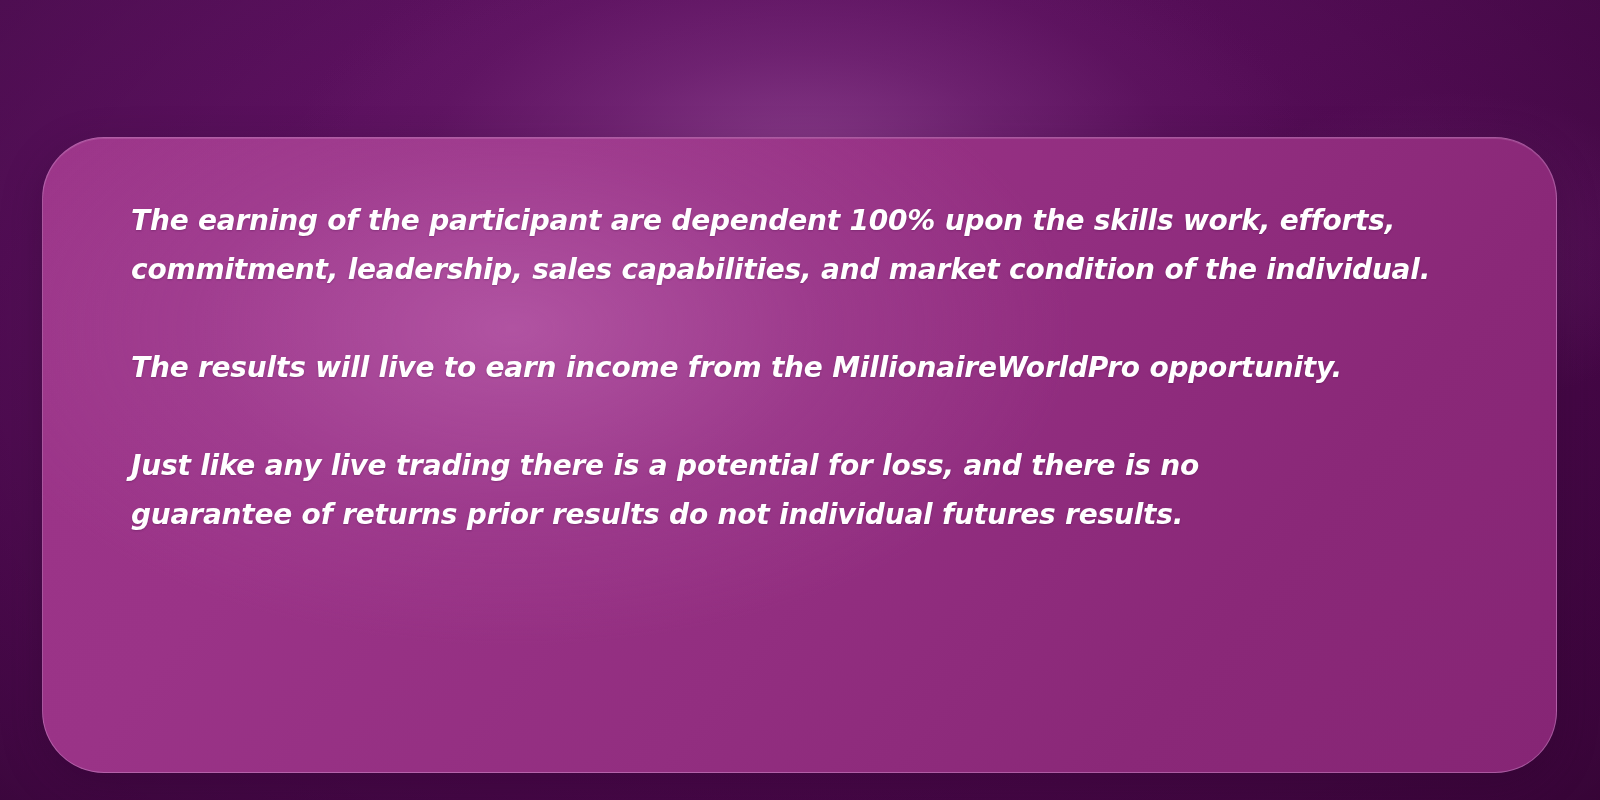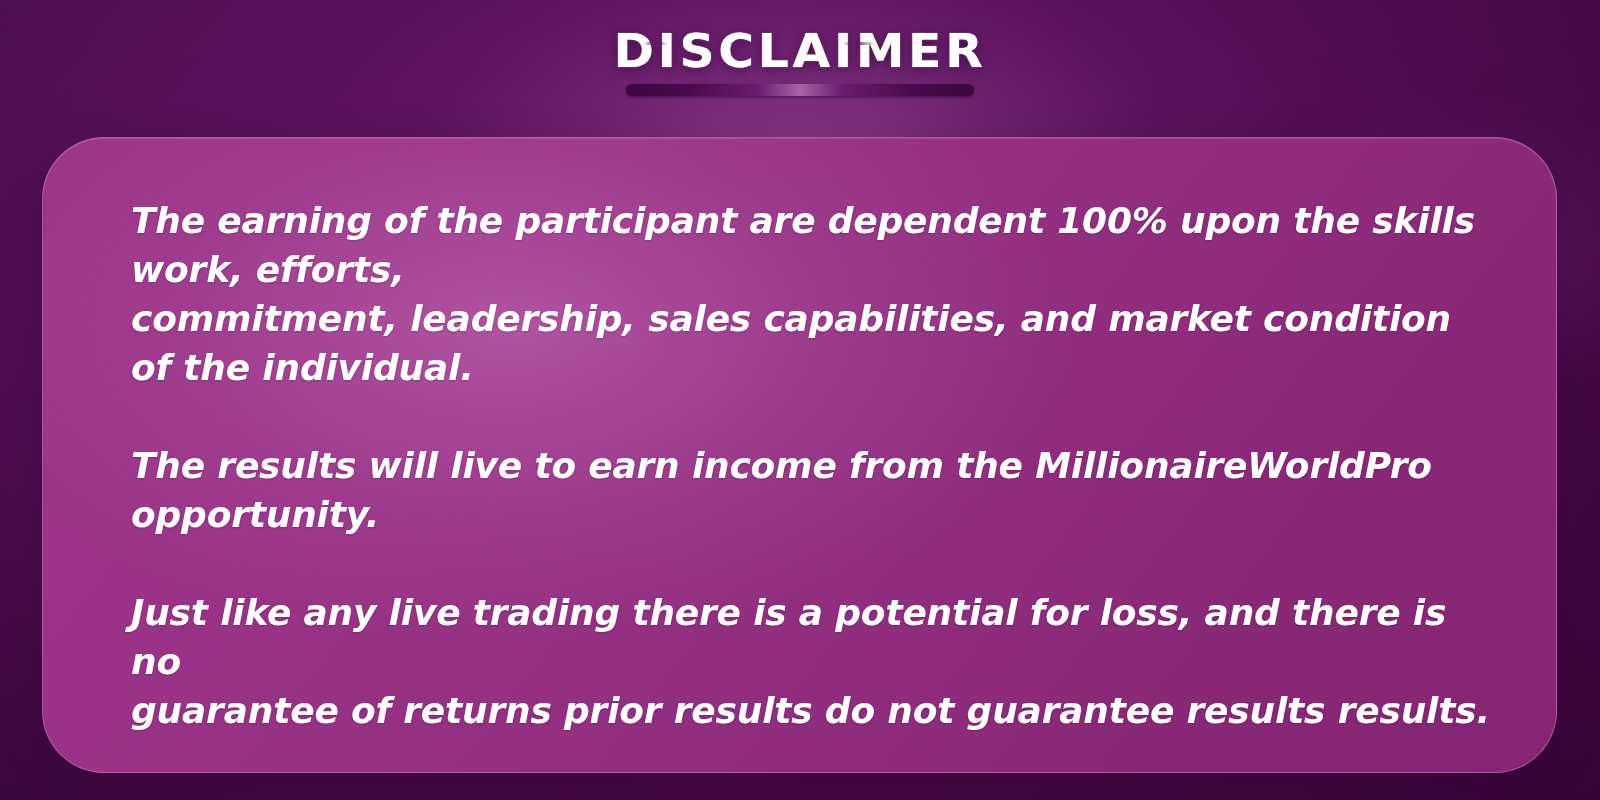--- a/index.html
+++ b/index.html
@@ -145,51 +145,45 @@
     position: absolute;
     left: 88px;
     top: 58px;
     right: 60px;
   }
 
   .para {
     font-family: "DejaVu Sans", sans-serif;
     font-style: italic;
     font-weight: 700;
-    font-size: 36px;
+    font-size: 28px;
     line-height: 49px;
     color: #ffffff;
     letter-spacing: -0.2px;
     margin: 0 0 49px 0;
     text-shadow: 0 1px 2px rgba(60,10,62,0.28);
     white-space: pre-line;
   }
   .para:last-child { margin-bottom: 0; }
 
 </style>
 </head>
 <body>
 
 <div id="stage">
 
   <div class="bg-base"></div>
   <div class="bg-glow-top"></div>
   <div class="bg-glow-right"></div>
   <div class="bg-vignette"></div>
 
-  <div class="title-wrap">
-    <div class="title-stencil">
-      <div class="title">DISCLAIMER</div>
-    </div>
-    <div class="title-underline"></div>
-  </div>
 
   <div class="card">
     <div class="card-inner">
       <p class="para">The earning of the participant are dependent 100% upon the skills work, efforts,
 commitment, leadership, sales capabilities, and market condition of the individual.</p>
       <p class="para">The results will live to earn income from the MillionaireWorldPro opportunity.</p>
       <p class="para">Just like any live trading there is a potential for loss, and there is no
-guarantee of returns prior results do not guarantee results results.</p>
+guarantee of returns prior results do not individual futures results.</p>
     </div>
   </div>
 
 </div>
 
 </body></html>

